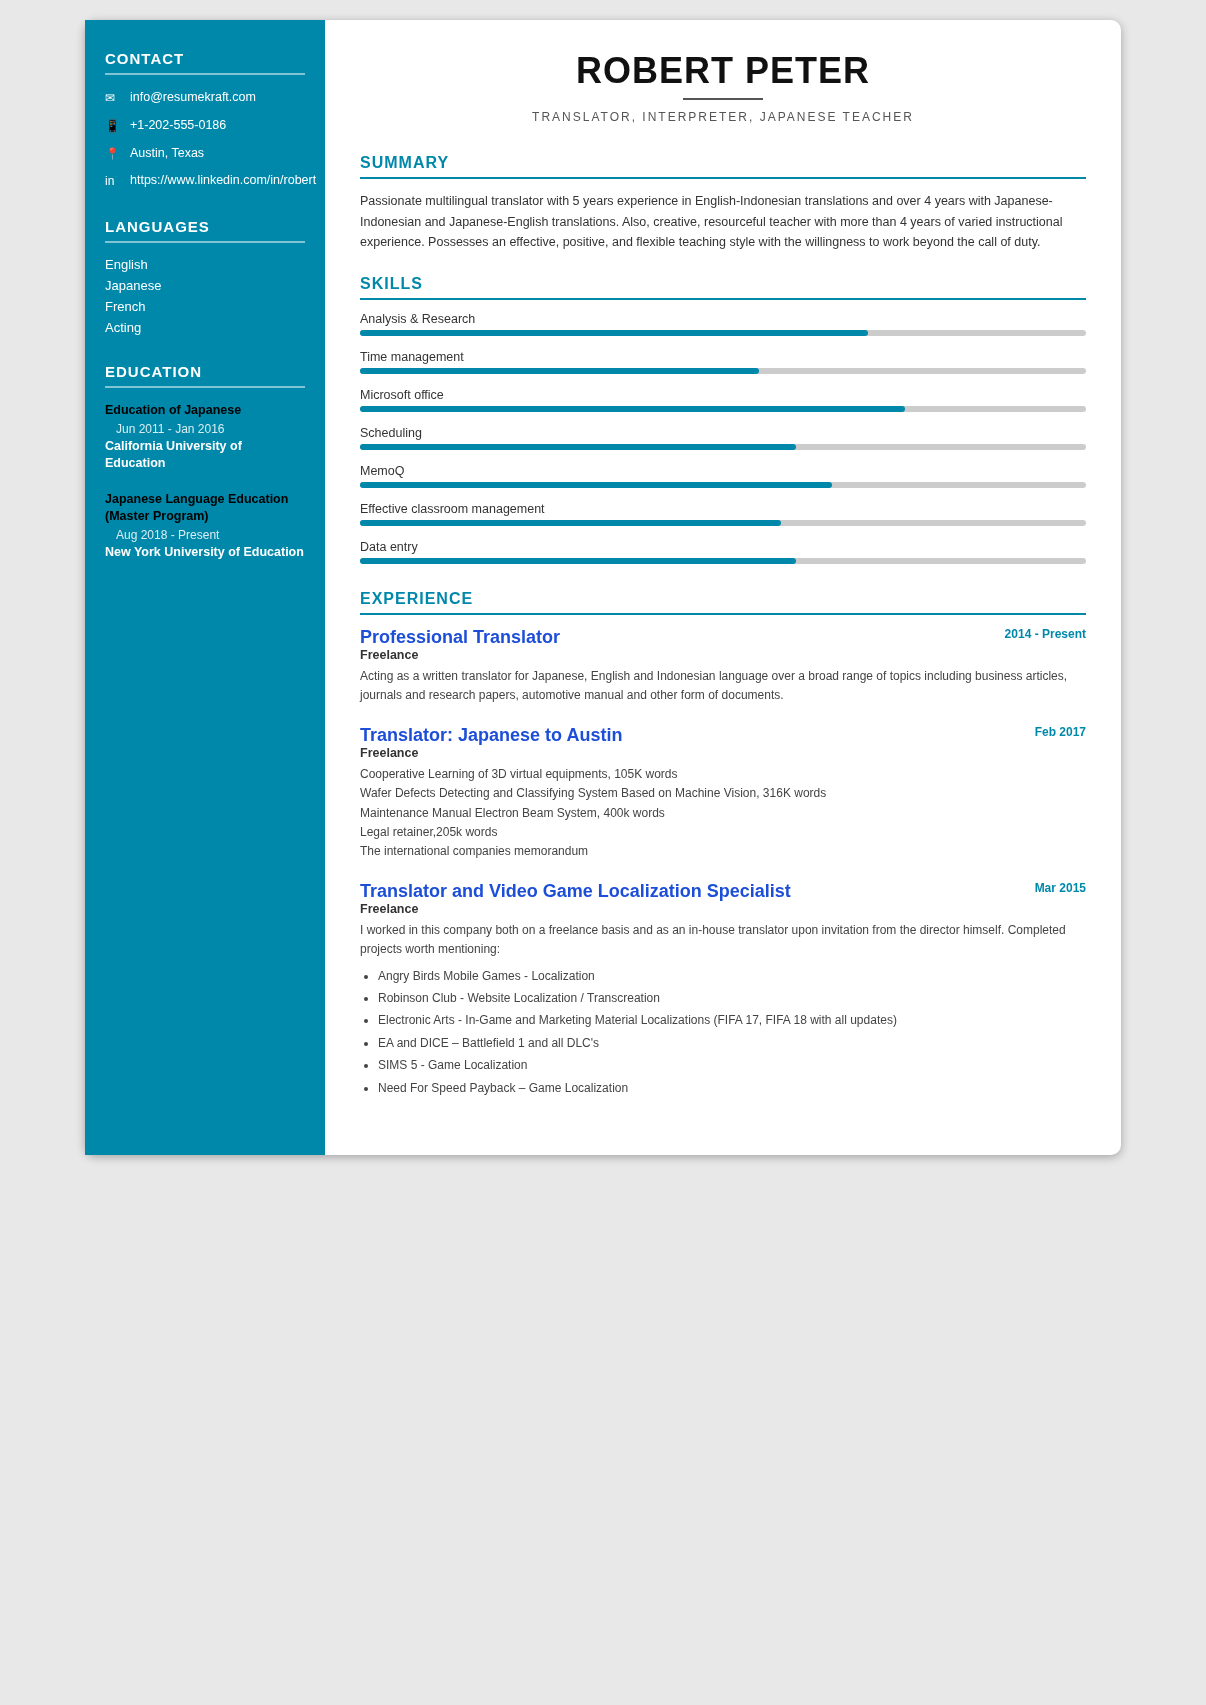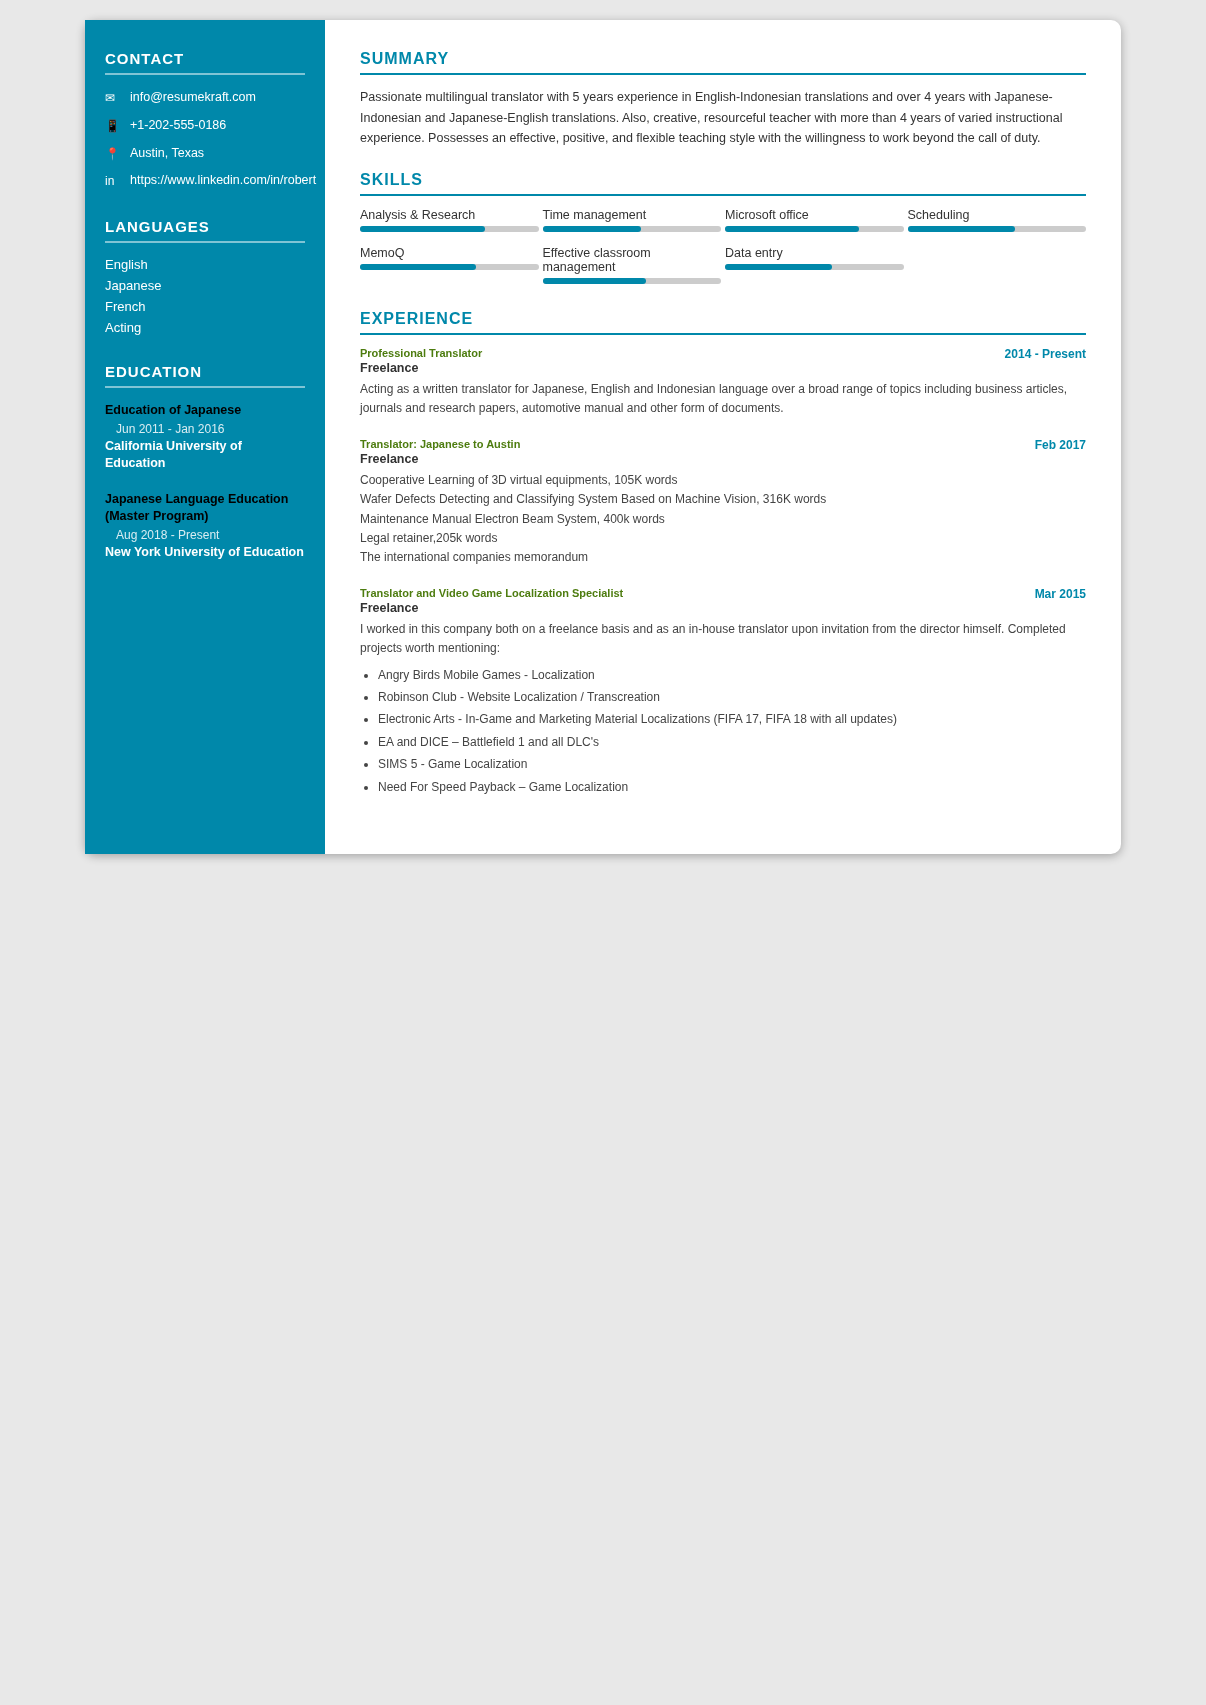--- a/index.html
+++ b/index.html
@@ -130,21 +130,21 @@
     }
     .summary-text {
       font-size: 12.5px;
       line-height: 1.65;
       color: #333;
     }
 
     
     .skills-grid {
       display: grid;
-      grid-template-columns: 1fr 1fr 1fr 1fr;
+      grid-template-columns: 1fr;
       gap: 10px 4px;
     }
     .skill-item {
       margin-bottom: 4px;
     }
     .skill-label {
       font-size: 12.5px;
       color: #333;
       margin-bottom: 4px;
     }
@@ -163,23 +163,23 @@
     
     .exp-item {
       margin-bottom: 20px;
     }
     .exp-header {
       display: flex;
       justify-content: space-between;
       align-items: flex-start;
     }
     .exp-title {
-      font-size: 11px;
-      font-weight: bold;
-      color: #4d7c0f;
+      font-size: 18px;
+      font-weight: bold;
+      color: #1d4ed8;
     }
     .exp-date {
       font-size: 12px;
       color: #0088aa;
       font-weight: bold;
       white-space: nowrap;
     }
     .exp-company {
       font-size: 12.5px;
       font-weight: bold;
@@ -257,20 +257,25 @@
     <div class="edu-date">Aug 2018 - Present</div>
     <div class="edu-school">New York University of Education</div>
   </div>
         </div>
     </div>
 
   </div>
 
   <div class="main">
 
+    <div class="main-header">
+      <div class="main-name">ROBERT PETER</div>
+      <div class="main-title-divider"></div>
+      <div class="main-subtitle">TRANSLATOR, INTERPRETER, JAPANESE TEACHER</div>
+    </div>
 
     <div class="section">
       <div class="section-heading">SUMMARY</div>
       <div class="section-divider"></div>
       <div class="summary-text">Passionate multilingual translator with 5 years experience in English-Indonesian translations and over 4 years with Japanese-Indonesian and Japanese-English translations. Also, creative, resourceful teacher with more than 4 years of varied instructional experience. Possesses an effective, positive, and flexible teaching style with the willingness to work beyond the call of duty.</div>
     </div>
 
     <div class="section">
       <div class="section-heading">SKILLS</div>
       <div class="section-divider"></div>

